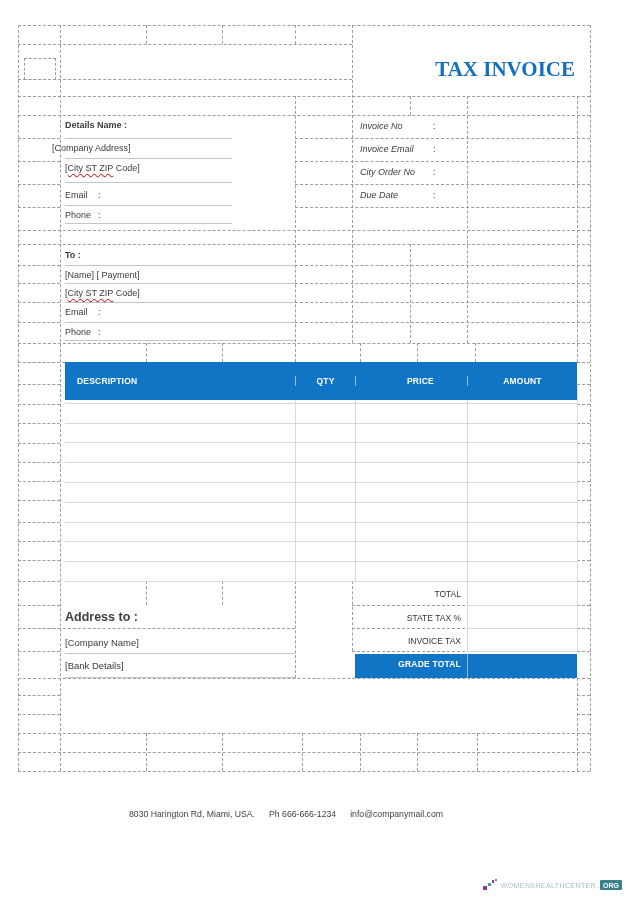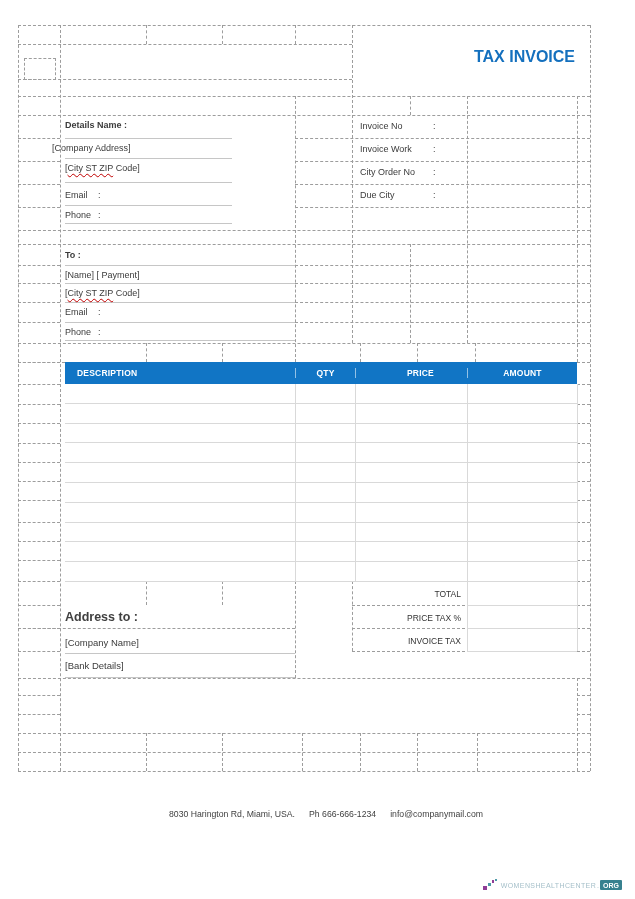--- a/index.html
+++ b/index.html
@@ -9,48 +9,48 @@
   
   .dh{position:absolute;height:0;border-top:1px dashed #9d9d9d;}
   .dv{position:absolute;width:0;border-left:1px dashed #9d9d9d;}
   .sh{position:absolute;height:0;border-top:1px solid #d9d9d9;}
   .sv{position:absolute;width:0;border-left:1px solid #d9d9d9;}
   .ul{position:absolute;height:0;border-top:1px solid #c6c6c6;}
   .small-box{position:absolute;left:24px;top:58px;width:30px;height:20px;border:1px dashed #9d9d9d;}
   
   .t{position:absolute;font-size:9px;line-height:14px;white-space:pre;}
   .b{font-weight:bold;}
-  .title{position:absolute;top:44px;right:60px;font-size:16px;line-height:26px;font-weight:bold;
-         color:var(--title);letter-spacing:0px;}
+  .title{position:absolute;top:56px;right:60px;font-size:21px;line-height:26px;font-weight:bold;
+         color:var(--title);letter-spacing:0px;font-family:Liberation Serif, serif;}
   .lab span.lw{display:inline-block;width:33px;}
-  .meta span.mlw{display:inline-block;width:73px;}
+  .meta span.mlw{display:inline-block;width:73px;font-style:italic;}
   .sp{text-decoration:underline;text-decoration-style:wavy;text-decoration-color:#C00000;
       text-decoration-thickness:1px;text-underline-offset:2px;}
   
-  .thead{position:absolute;left:65px;top:362px;width:512px;height:22px;background:var(--accent);
+  .thead{position:absolute;left:65px;top:362px;width:512px;height:38px;background:var(--accent);
          display:flex;color:#fff;font-size:8.5px;font-weight:bold;letter-spacing:.2px;align-items:center;}
   .th{text-align:center;}
   .th.desc{width:230px;text-align:left;padding-left:12px;box-sizing:border-box;}
   .th.qty{width:60px;border-left:1px solid rgba(255,255,255,.55);box-sizing:border-box;}
   .th.price{width:112px;border-left:1px solid rgba(255,255,255,.55);box-sizing:border-box;padding-left:18px;}
   .th.amount{width:110px;border-left:1px solid rgba(255,255,255,.55);box-sizing:border-box;}
   .tbody{position:absolute;left:65px;top:384px;width:512px;height:197px;display:flex;flex-direction:column;
          border-bottom:1px solid #d9d9d9;}
   .item-row{flex:1;border-bottom:1px solid #d9d9d9;}
   .item-row:last-child{border-bottom:none;}
   
   .tot{position:absolute;left:352px;width:109px;text-align:right;font-size:8.5px;line-height:14px;color:#333;}
   .grand{position:absolute;left:355px;top:654px;width:222px;height:24px;background:var(--accent);}
   .grand .gl{position:absolute;right:116px;top:5px;color:#fff;font-size:8.5px;font-weight:bold;letter-spacing:.2px;}
   .grand .gdiv{position:absolute;left:112px;top:0;bottom:0;width:0;border-left:1px solid rgba(255,255,255,.5);}
   
   .pay-h{position:absolute;left:65px;top:610px;font-size:12.5px;font-weight:bold;color:#404040;}
   .pay-t{position:absolute;left:65px;font-size:9.5px;color:#3b3b3b;}
   
-  .footer{position:absolute;left:0;top:807px;width:572px;text-align:center;font-size:8.7px;line-height:14px;color:#3f3f3f;margin-left:40px;}
+  .footer{position:absolute;left:0;top:807px;width:572px;text-align:center;font-size:8.7px;line-height:14px;color:#3f3f3f;}
   .footer .gap{margin-left:14px;}
   
   .logo{position:absolute;top:876px;right:13px;height:18px;display:flex;align-items:center;}
   .logo-text{font-size:7px;letter-spacing:.4px;color:#A6C0CA;}
   .logo-dot{font-size:7px;color:#A6C0CA;margin:0 1px;}
   .logo-org{font-size:7px;font-weight:bold;color:#fff;background:var(--logo-teal,#37818F);padding:1.5px 3px;border-radius:1px;}
   .dots{position:relative;width:16px;height:14px;margin-right:3px;display:inline-block;}
   .dots i{position:absolute;display:block;}
   .dots .d1{left:1px;top:8px;width:4px;height:4px;background:var(--logo-purple,#8F3D97);}
   .dots .d2{left:6px;top:5px;width:3px;height:3px;background:#4E9AA8;}
@@ -193,23 +193,23 @@
 
   <div class="title">TAX INVOICE</div>
 
   <div class="t b" style="left:65px;top:118px;">Details Name :</div>
   <div class="t" style="left:52px;top:141px;">[Company Address]</div>
   <div class="t" style="left:65px;top:161px;"><span>[</span><span class="sp">City ST ZIP</span><span> Code]</span></div>
   <div class="t lab" style="left:65px;top:188px;"><span class="lw">Email</span><span>:</span></div>
   <div class="t lab" style="left:65px;top:208px;"><span class="lw">Phone</span><span>:</span></div>
 
   <div class="t meta" style="left:360px;top:119px;"><span class="mlw">Invoice No</span><span>:</span></div>
-  <div class="t meta" style="left:360px;top:142px;"><span class="mlw">Invoice Work</span><span>:</span></div>
+  <div class="t meta" style="left:360px;top:142px;"><span class="mlw">Invoice Email</span><span>:</span></div>
   <div class="t meta" style="left:360px;top:165px;"><span class="mlw">City Order No</span><span>:</span></div>
-  <div class="t meta" style="left:360px;top:188px;"><span class="mlw">Due City</span><span>:</span></div>
+  <div class="t meta" style="left:360px;top:188px;"><span class="mlw">Due Date</span><span>:</span></div>
 
   <div class="t b" style="left:65px;top:248px;">To :</div>
   <div class="t" style="left:65px;top:268px;">[Name] [ Payment]</div>
   <div class="t" style="left:65px;top:286px;"><span>[</span><span class="sp">City ST ZIP</span><span> Code]</span></div>
   <div class="t lab" style="left:65px;top:305px;"><span class="lw">Email</span><span>:</span></div>
   <div class="t lab" style="left:65px;top:325px;"><span class="lw">Phone</span><span>:</span></div>
 
   <div class="thead">
     <div class="th desc">DESCRIPTION</div>
     <div class="th qty">QTY</div>
@@ -223,22 +223,26 @@
       <div class="item-row"></div>
       <div class="item-row"></div>
       <div class="item-row"></div>
       <div class="item-row"></div>
       <div class="item-row"></div>
       <div class="item-row"></div>
       <div class="item-row"></div>
     </div>
 
   <div class="tot" style="top:587px;">TOTAL</div>
-  <div class="tot" style="top:611px;">PRICE TAX %</div>
+  <div class="tot" style="top:611px;">STATE TAX %</div>
   <div class="tot" style="top:634px;">INVOICE TAX</div>
+  <div class="grand">
+    <span class="gl">GRADE TOTAL</span>
+    <span class="gdiv"></span>
+  </div>
 
   <div class="pay-h">Address to :</div>
   <div class="pay-t" style="top:637px;">[Company Name]</div>
   <div class="pay-t" style="top:660px;">[Bank Details]</div>
 
   <div class="footer">
     <div><span>8030 Harington Rd, Miami, USA.</span><span class="gap">Ph 666-666-1234</span><span class="gap">info@companymail.com</span></div>
   </div>
 
   <div class="logo">

